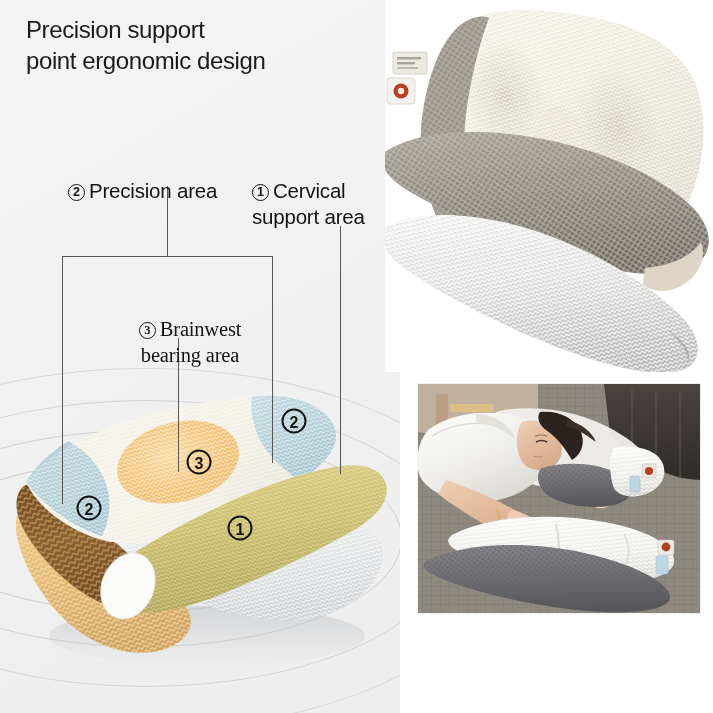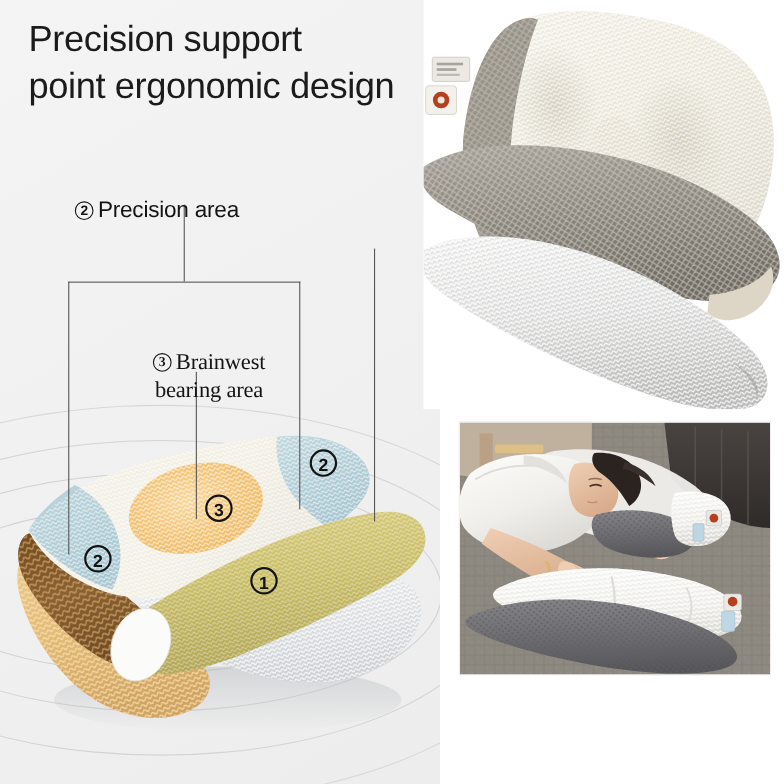--- a/index.html
+++ b/index.html
@@ -24,21 +24,21 @@
     background:transparent;
   }
   .r1{left:70px;top:60px;width:420px;height:150px;border-color:#cfcfcf;}
   .r2{left:25px;top:30px;width:515px;height:215px;border-color:#d2d2d2;}
   .r3{left:-20px;top:0px;width:610px;height:285px;border-color:#d4d4d4;}
   .r4{left:-70px;top:-32px;width:710px;height:360px;border-color:#d8d8d8;}
 
   
   .title{
     position:absolute;left:26px;top:14px;width:400px;
-    font-size:33px;line-height:1.30;color:#1b1b1b;
+    font-size:24px;line-height:1.30;color:#1b1b1b;
     font-weight:500;letter-spacing:-0.4px;z-index:40;
     white-space:pre-line;
   }
 
   
   .label{
     position:absolute;color:#141414;font-size:20.5px;line-height:1.28;
     font-weight:500;letter-spacing:-0.2px;z-index:38;white-space:pre-line;
   }
   .lbl-sleeping{left:68px;top:152px;}
@@ -258,20 +258,24 @@
     <div class="ln h ln-bracket"></div>
     <div class="ln v ln-left-drop"></div>
     <div class="ln v ln-right-drop"></div>
     <div class="ln v ln-brain-drop"></div>
     <div class="ln v ln-cervical"></div>
 
     <div class="label lbl-sleeping">
       <span class="cnum">2</span><span>Precision area</span>
     </div>
 
+    <div class="label lbl-cervical">
+      <span class="cnum">1</span><span>Cervical
+support area</span>
+    </div>
 
     <div class="label lbl-brainwest">
       <span class="cnum">3</span><span>Brainwest
 bearing area</span>
     </div>
   </div>
 
   <div class="title">Precision support
 point ergonomic design</div>
 

